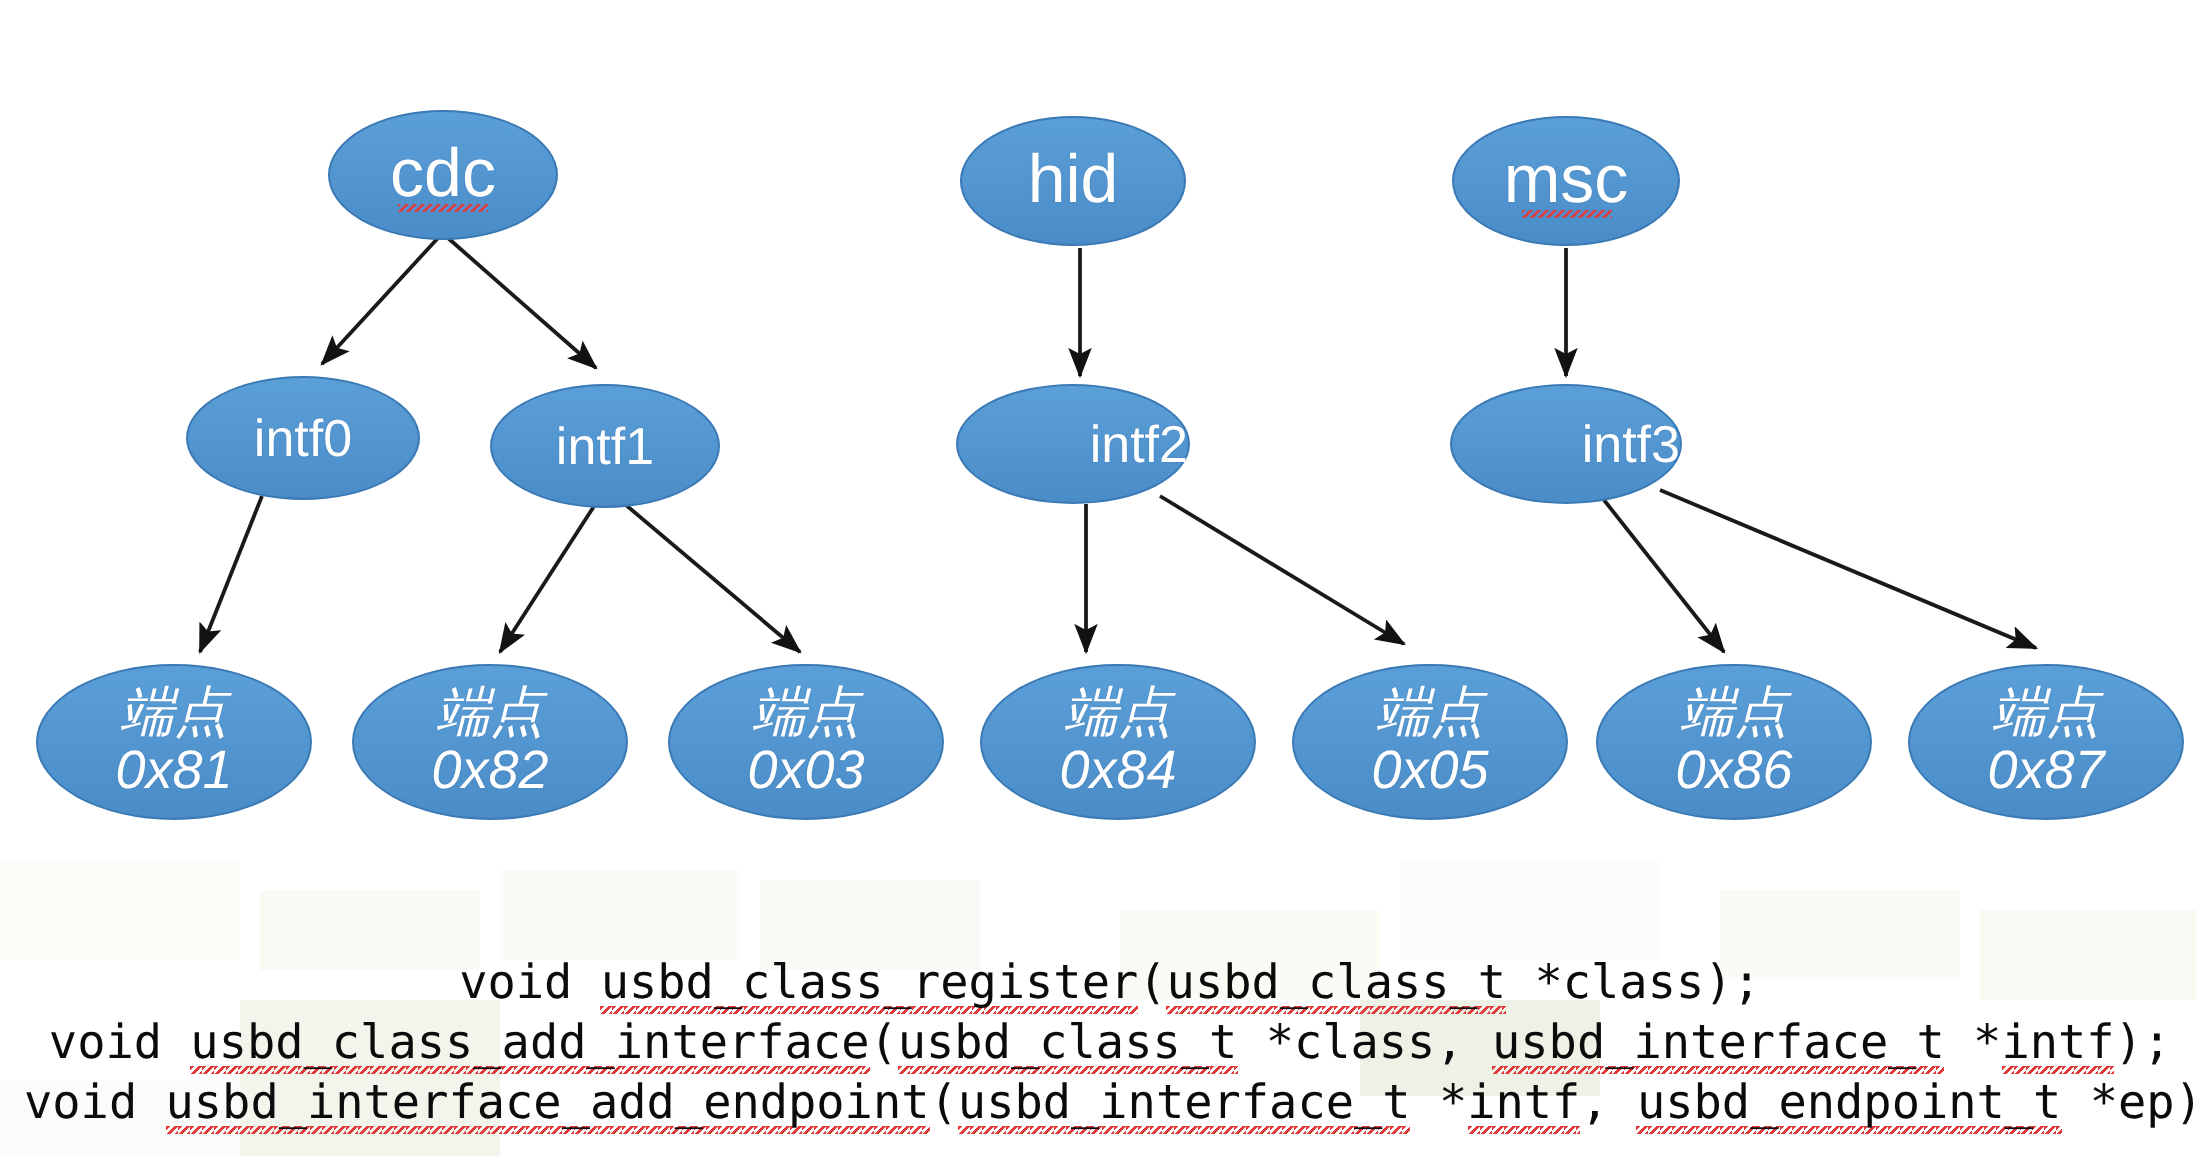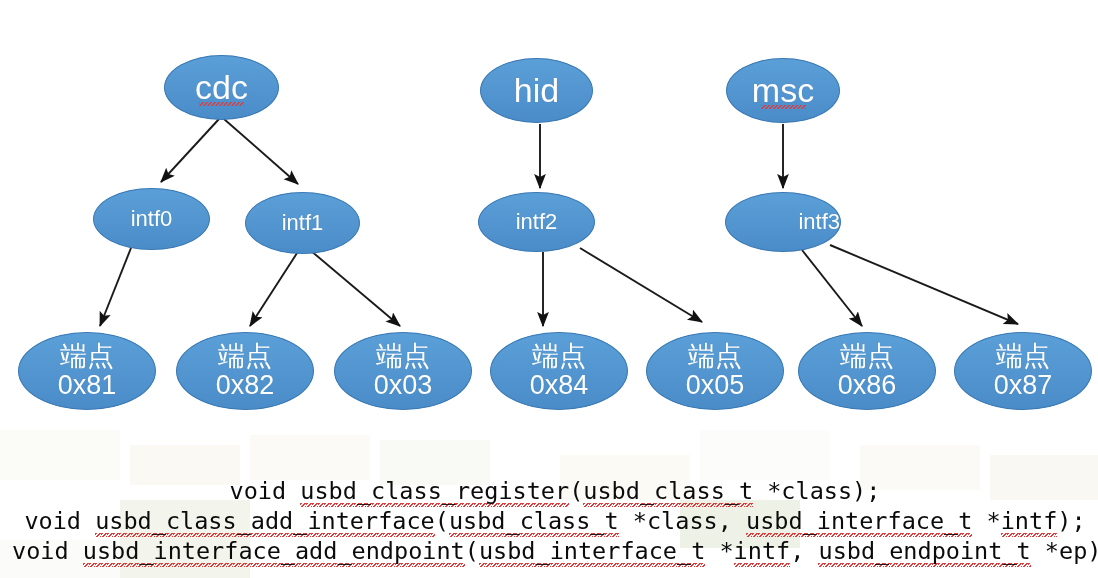--- a/index.html
+++ b/index.html
@@ -27,22 +27,22 @@
     display:flex;
     align-items:center;
     justify-content:center;
     text-align:center;
     color:#ffffff;
     line-height:1.08;
     text-shadow:0 0 1px rgba(0,0,0,.12);
   }
   .node .lbl{display:block;white-space:pre-line;}
   .node.lvl1{font-size:34px;}
-  .node.lvl2{font-size:22px;}
-  .node.ep{font-size:27px;}
+  .node.lvl2{font-size:26px;}
+  .node.ep{font-size:27px;font-style:italic;}
 
   
   .sq{position:absolute;height:4px;pointer-events:none;
       background-image:repeating-linear-gradient(135deg,#e23b3b 0 1.4px,transparent 1.4px 2.8px);
       opacity:.92;}
 
   .code{
     position:absolute;left:12px;top:476px;width:1086px;
     font-family:"DejaVu Sans Mono", monospace;
     font-size:23.5px;
@@ -116,21 +116,21 @@
       <div class="sq" style="left: 760.5px; top: 104.5px; width: 45px;"></div>
     </div>
 
   <div id="interface-nodes">
       <div class="node lvl2" style="left: 93px; top: 188px; width: 117px; height: 62px;">
         <span class="lbl">intf0</span>
       </div>
       <div class="node lvl2" style="left: 245px; top: 192px; width: 115px; height: 62px;">
         <span class="lbl">intf1</span>
       </div>
-      <div class="node lvl2" style="left: 478px; top: 192px; width: 117px; height: 60px;">
+      <div class="node lvl2" style="left: 478px; top: 192px; width: 117px; height: 60px; justify-content: flex-end;">
         <span class="lbl">intf2</span>
       </div>
       <div class="node lvl2" style="left: 725px; top: 192px; width: 116px; height: 60px; justify-content: flex-end;">
         <span class="lbl">intf3</span>
       </div>
     </div>
 
   <div id="endpoint-nodes">
       <div class="node ep" style="left: 18px; top: 332px; width: 138px; height: 78px;">
         <span class="lbl">端点

